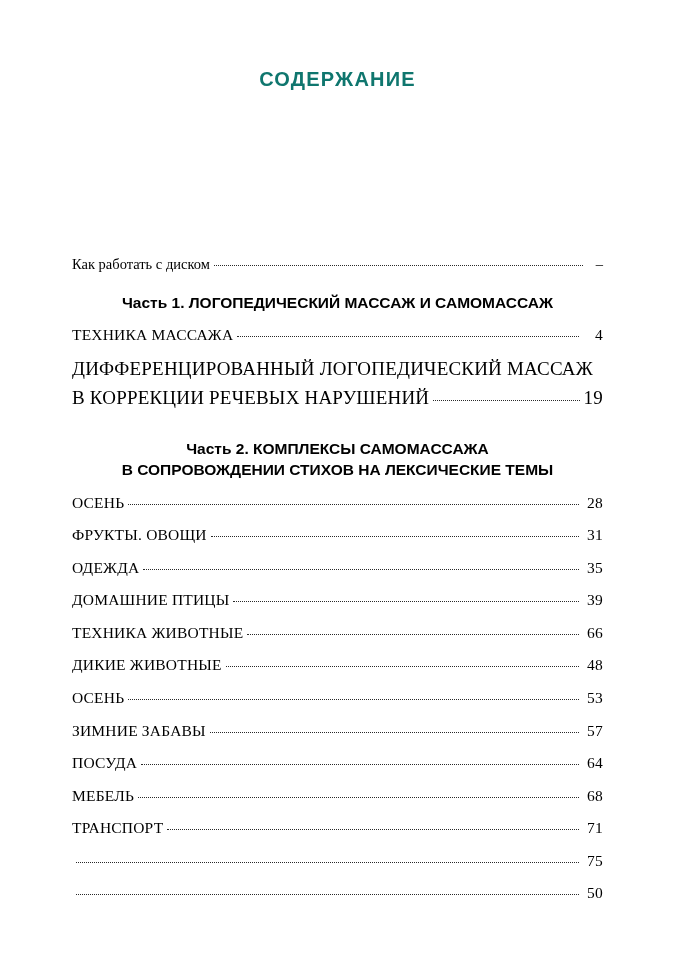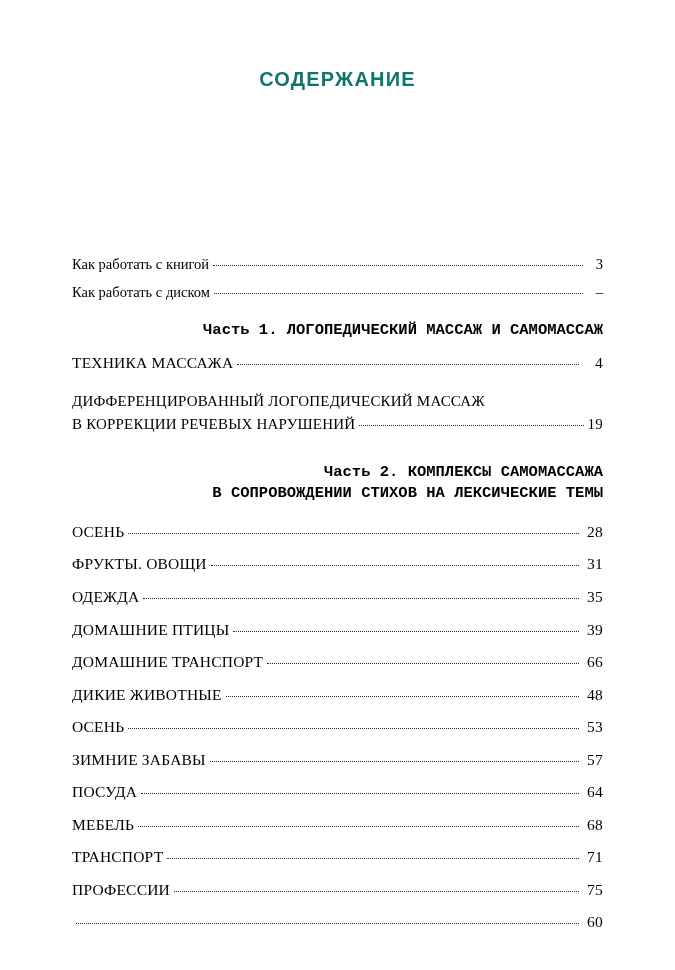--- a/index.html
+++ b/index.html
@@ -59,73 +59,68 @@
   .small-row {
     font-size: 14.5px;
     line-height: 1.9;
   }
   .small-row .page-num {
     min-width: 16px;
   }
 
   
   .part-head {
-    font-family: Liberation Mono, monospace;
+    font-family: Liberation Sans, sans-serif;
     font-weight: bold;
     font-size: 15.5px;
-    text-align: right;
+    text-align: center;
     line-height: 1.35;
     margin-top: 14px;
     margin-bottom: 6px;
   }
   .part-head.two-line {
     margin-top: 26px;
-    margin-bottom: 12px;
+    margin-bottom: 6px;
   }
   .part-head .ln {
     display: block;
   }
 
   
   .cap-row {
     font-size: 15.5px;
     line-height: 2.1;
     letter-spacing: 0.2px;
   }
   .cap-row .page-num {
     min-width: 20px;
   }
 
   
   .wrap-entry {
-    font-size: 15px;
+    font-size: 19px;
     line-height: 1.55;
     letter-spacing: 0.2px;
-    margin-top: 10px;
+    margin-top: 2px;
     margin-bottom: 4px;
   }
   .wrap-entry .first-line {
     display: block;
   }
   .spacer-big { height: 22px; }
 </style>
 </head>
 <body>
 
 <div class="page">
 
   <div class="doc-title">СОДЕРЖАНИЕ</div>
 
   <div class="toc">
 
-    <div class="row small-row">
-      <span class="label">Как работать с книгой</span>
-      <span class="leader"></span>
-      <span class="page-num">3</span>
-    </div>
     <div class="row small-row">
       <span class="label">Как работать с диском</span>
       <span class="leader"></span>
       <span class="page-num">–</span>
     </div>
 
     <div class="part-head">Часть 1. ЛОГОПЕДИЧЕСКИЙ МАССАЖ И САМОМАССАЖ</div>
 
     <div class="row cap-row">
       <span class="label">ТЕХНИКА МАССАЖА</span>
@@ -161,21 +156,21 @@
       <span class="label">ОДЕЖДА</span>
       <span class="leader"></span>
       <span class="page-num">35</span>
     </div>
     <div class="row cap-row">
       <span class="label">ДОМАШНИЕ ПТИЦЫ</span>
       <span class="leader"></span>
       <span class="page-num">39</span>
     </div>
     <div class="row cap-row">
-      <span class="label">ДОМАШНИЕ ТРАНСПОРТ</span>
+      <span class="label">ТЕХНИКА ЖИВОТНЫЕ</span>
       <span class="leader"></span>
       <span class="page-num">66</span>
     </div>
     <div class="row cap-row">
       <span class="label">ДИКИЕ ЖИВОТНЫЕ</span>
       <span class="leader"></span>
       <span class="page-num">48</span>
     </div>
     <div class="row cap-row">
       <span class="label">ОСЕНЬ</span>
@@ -196,25 +191,24 @@
       <span class="label">МЕБЕЛЬ</span>
       <span class="leader"></span>
       <span class="page-num">68</span>
     </div>
     <div class="row cap-row">
       <span class="label">ТРАНСПОРТ</span>
       <span class="leader"></span>
       <span class="page-num">71</span>
     </div>
     <div class="row cap-row">
-      <span class="label">ПРОФЕССИИ</span>
       <span class="leader"></span>
       <span class="page-num">75</span>
     </div>
     <div class="row cap-row">
       <span class="leader"></span>
-      <span class="page-num">60</span>
+      <span class="page-num">50</span>
     </div>
 
     <div class="spacer-big"></div>
 
   </div>
 </div>
 
 </body></html>

